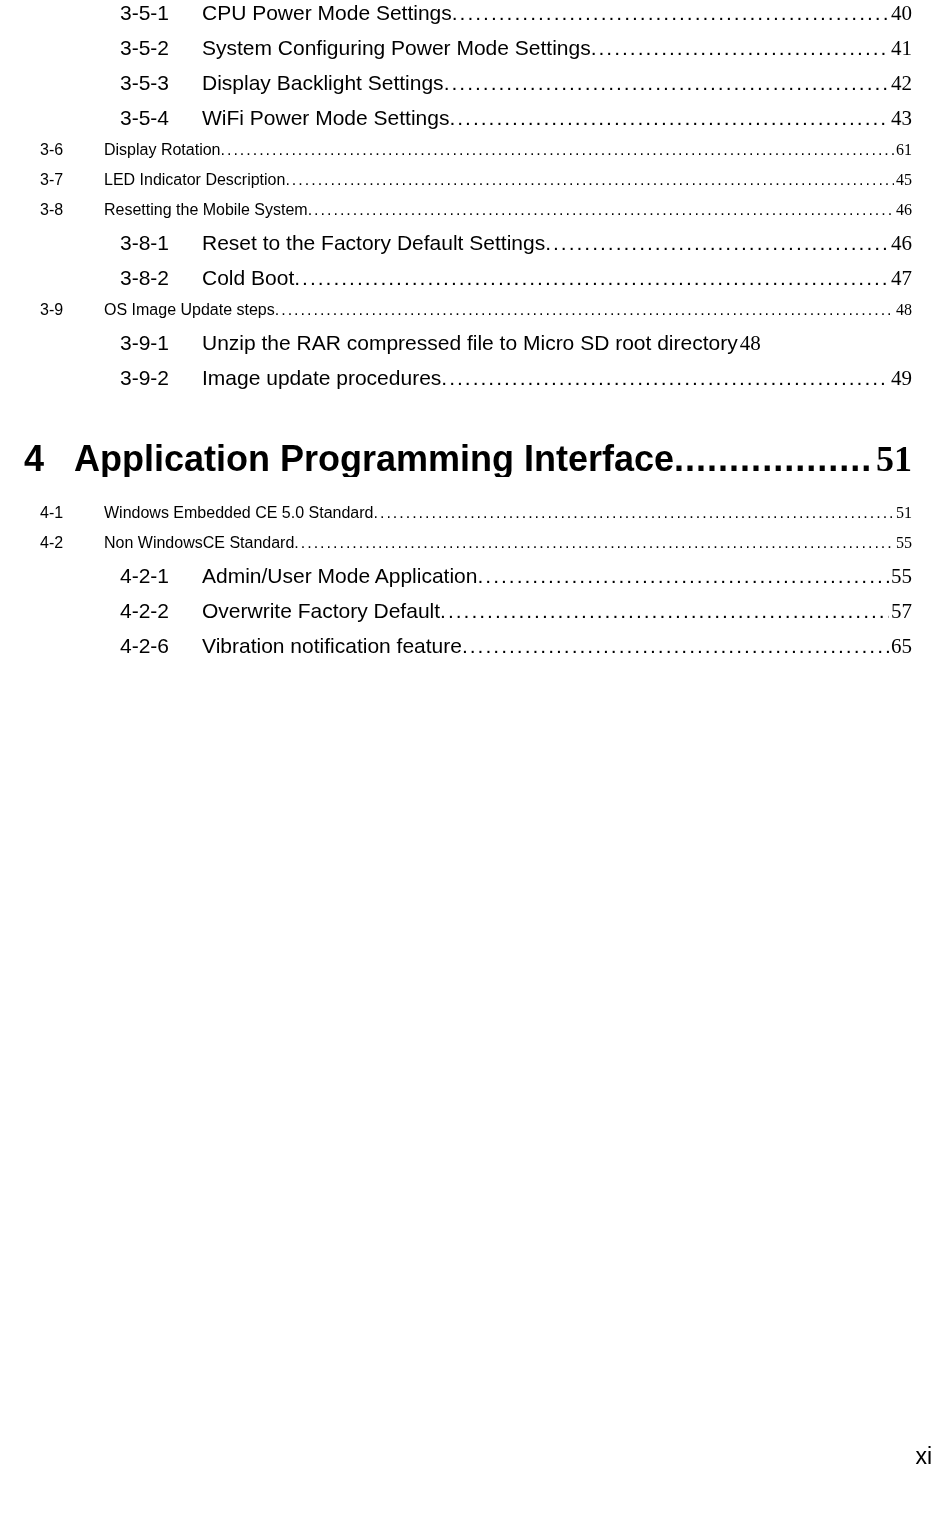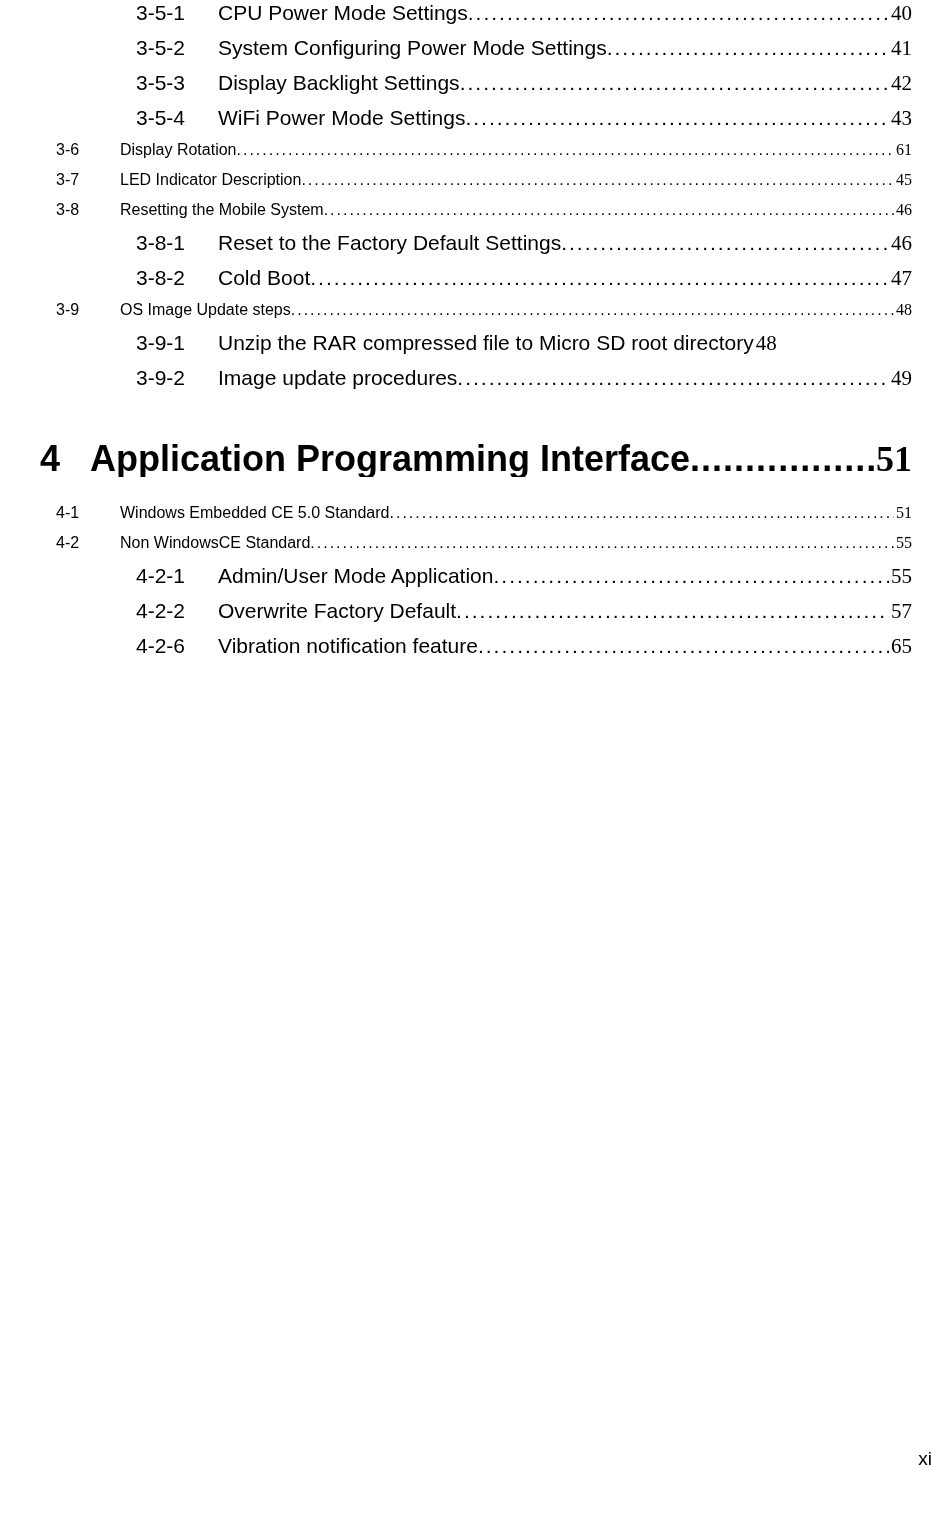--- a/index.html
+++ b/index.html
@@ -10,21 +10,21 @@
     body {
       width: 952px;
       height: 1518px;
       background: #ffffff;
       font-family: Arial, Helvetica, sans-serif;
       color: #000000;
       position: relative;
       padding-top: 2px;
     }
     .content {
-      padding-left: 40px;
+      padding-left: 24px;
       padding-right: 40px;
     }
     .toc-line {
       display: flex;
       align-items: baseline;
       white-space: nowrap;
       overflow: hidden;
     }
     .toc-level3 {
       font-size: 21px;
@@ -74,21 +74,21 @@
     }
     .page-num {
       flex-shrink: 0;
       padding-left: 2px;
       font-family: Liberation Serif, serif;
     }
     .page-footer {
       position: absolute;
       bottom: 48px;
       right: 20px;
-      font-size: 19px;
+      font-size: 23px;
     }
     .nodots .dots {
       flex: 0;
     }
   </style>
 </head>
 <body>
 
 <div class="content">
 

